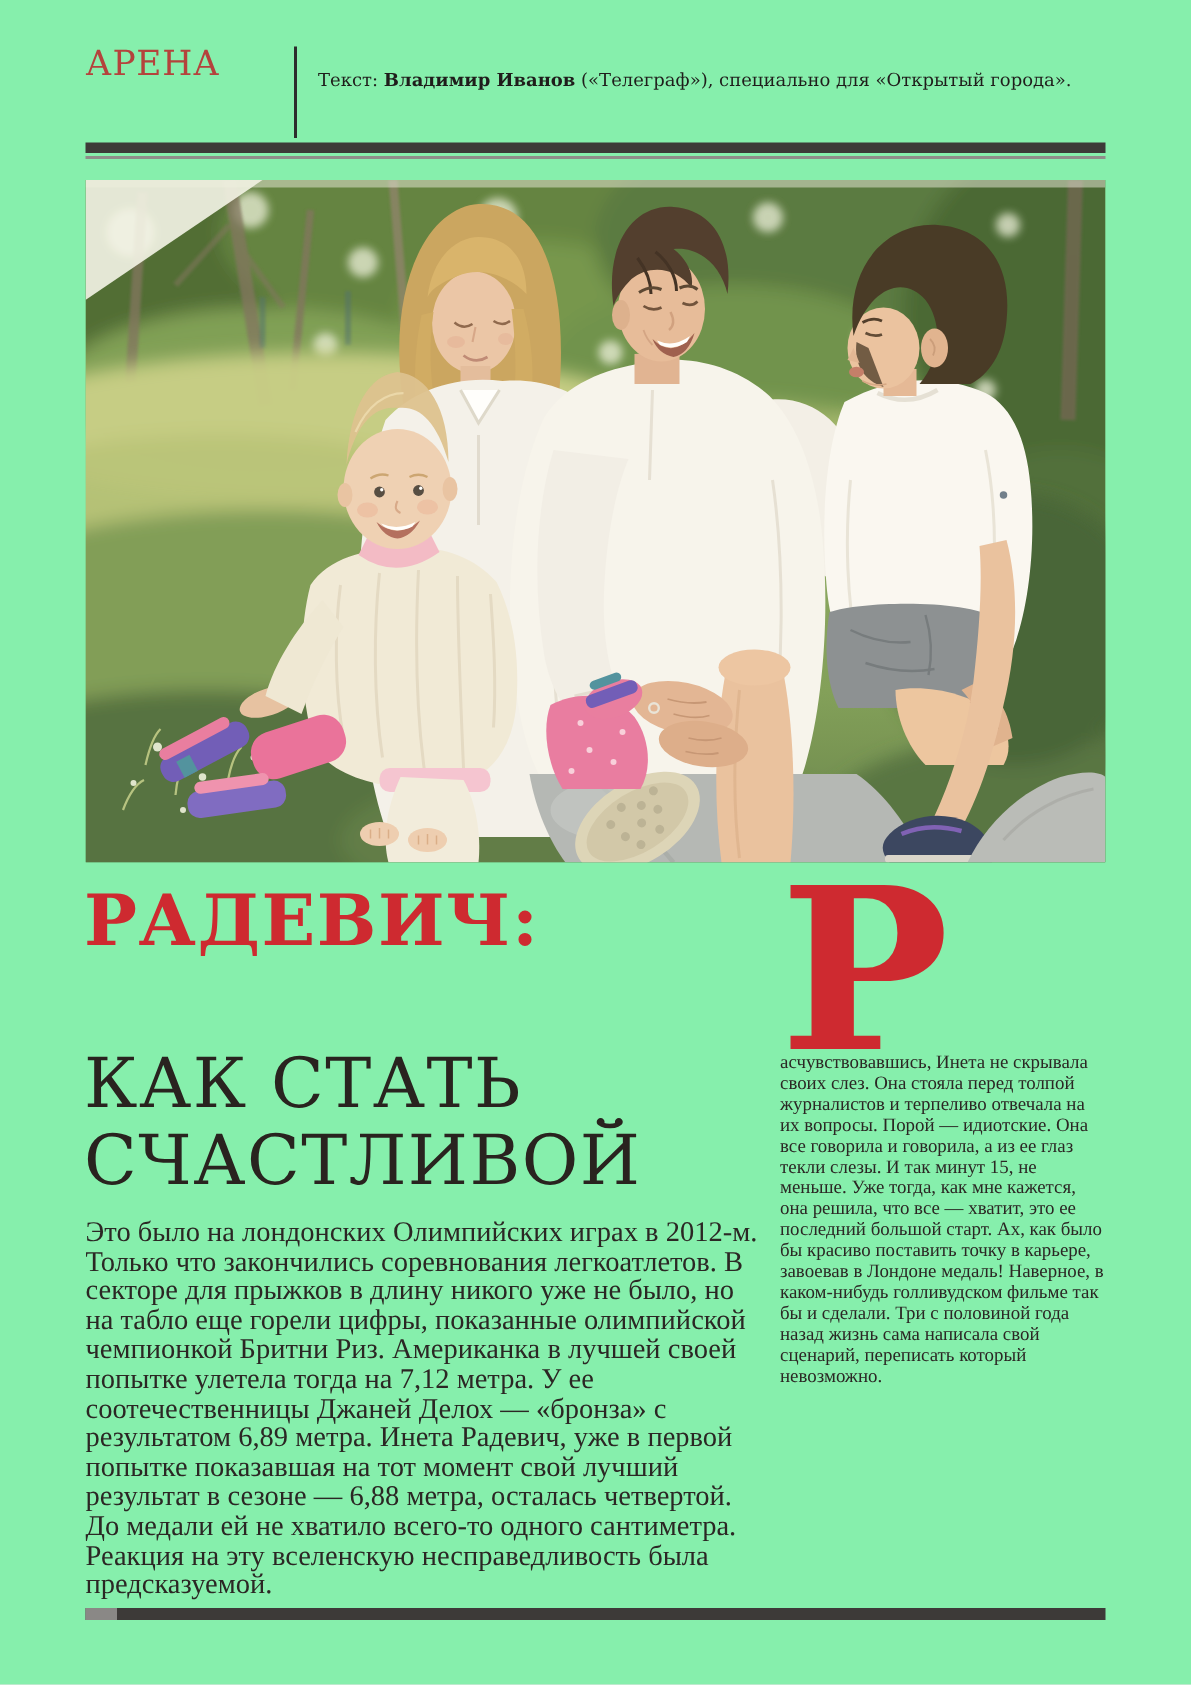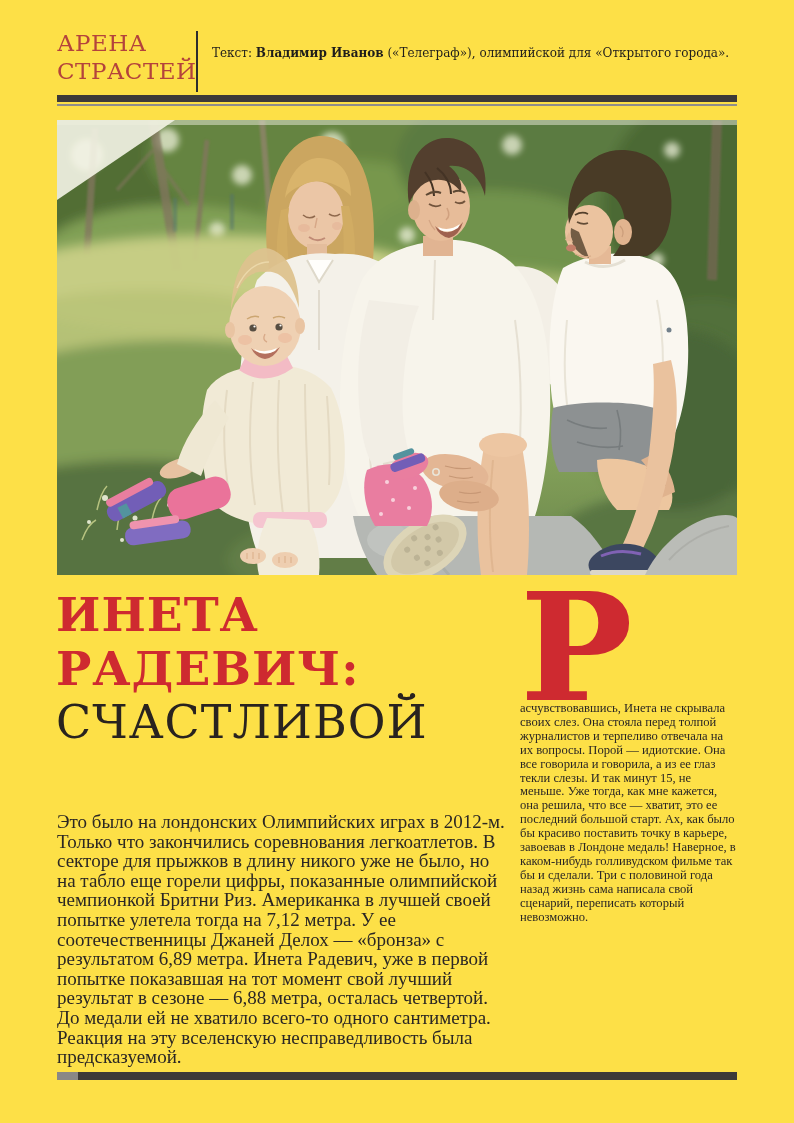--- a/index.html
+++ b/index.html
@@ -1,17 +1,17 @@
 <!DOCTYPE html>
 <html lang="ru" style="--accent_red: #ce2a30; --label_red: #b4433c; --rule_dark: #3d3a38;"><head>
 <meta charset="utf-8">
 <style>
   html,body{margin:0;padding:0;background:#e8e8e8;}
   .page{
-    position:relative;width:794px;height:1123px;background:#fde047;
+    position:relative;width:794px;height:1123px;background:#86efac;
     margin:0 auto;overflow:hidden;
     font-family:"Liberation Serif",serif;color:#2b2724;
   }
   .abs{position:absolute;}
 
   
   .section-label{
     left:57px;top:29px;
     font-family:"DejaVu Serif",serif;font-size:23px;line-height:28px;
     color:var(--label_red,#b4433c);letter-spacing:.5px;font-weight:400;
@@ -65,25 +65,24 @@
   .footer-text .pgnum{font-family:"Liberation Sans",sans-serif;font-weight:bold;font-size:13.5px;letter-spacing:-.5px;}
   .footer-text .mag{font-family:"Liberation Serif",serif;font-style:italic;margin-left:5px;}
 </style>
 </head>
 <body>
 
 <div class="page">
 
   <div class="abs section-label">
     <div>АРЕНА</div>
-    <div>СТРАСТЕЙ</div>
   </div>
   <div class="abs v-rule"></div>
   <div class="abs byline">
-    <div><span>Текст: </span><b>Владимир Иванов</b><span> («Телеграф»), олимпийской для «Открытого города».</span></div>
+    <div><span>Текст: </span><b>Владимир Иванов</b><span> («Телеграф»), специально для «Открытый города».</span></div>
   </div>
   <div class="abs rule-thick"></div>
   <div class="abs rule-thin"></div>
 
   <figure class="abs photo" style="margin:0">
     <svg viewBox="0 0 680 455" preserveAspectRatio="none" role="img">
       <defs>
         <linearGradient id="bg" x1="0" y1="0" x2="0" y2="1">
           <stop offset="0" stop-color="#9db86e"></stop>
             <stop offset="0.45" stop-color="#8aa95f"></stop>
@@ -360,24 +359,24 @@
         <g stroke="#d8ab86" stroke-width="1" fill="none">
           <path d="M190,433 l0,6 M196,432 l0,7 M202,433 l0,6"></path>
             <path d="M222,437 l0,6 M228,436 l0,7 M234,437 l0,6"></path>
         </g>
       </g>
       <rect width="680" height="455" fill="#ffe9b8" opacity="0.05"></rect>
     </svg>
   </figure>
 
   <div class="abs hl-red">
-    <div>ИНЕТА</div>
     <div>РАДЕВИЧ:</div>
   </div>
   <div class="abs hl-black">
+    <div>КАК СТАТЬ</div>
     <div>СЧАСТЛИВОЙ</div>
   </div>
 
   <div class="abs lede">Это было на лондонских Олимпийских играх в 2012-м. Только что закончились соревнования легкоатлетов. В секторе для прыжков в длину никого уже не было, но на табло еще горели цифры, показанные олимпийской чемпионкой Бритни Риз. Американка в лучшей своей попытке улетела тогда на 7,12 метра. У ее соотечественницы Джаней Делох — «бронза» с результатом 6,89 метра. Инета Радевич, уже в первой попытке показавшая на тот момент свой лучший результат в сезоне — 6,88 метра, осталась четвертой. До медали ей не хватило всего-то одного сантиметра. Реакция на эту вселенскую несправедливость была предсказуемой.</div>
 
   <div class="abs col-right">
     <p><span class="dropcap">Р</span><span>асчувствовавшись, Инета не скрывала своих слез. Она стояла перед толпой журналистов и терпеливо отвечала на их вопросы. Порой — идиотские. Она все говорила и говорила, а из ее глаз текли слезы. И так минут 15, не меньше. Уже тогда, как мне кажется, она решила, что все — хватит, это ее последний большой старт. Ах, как было бы красиво поставить точку в карьере, завоевав в Лондоне медаль! Наверное, в каком-нибудь голливудском фильме так бы и сделали. Три с половиной года назад жизнь сама написала свой сценарий, переписать который невозможно.</span></p>
   </div>
 
   <div class="abs footer-bar">

